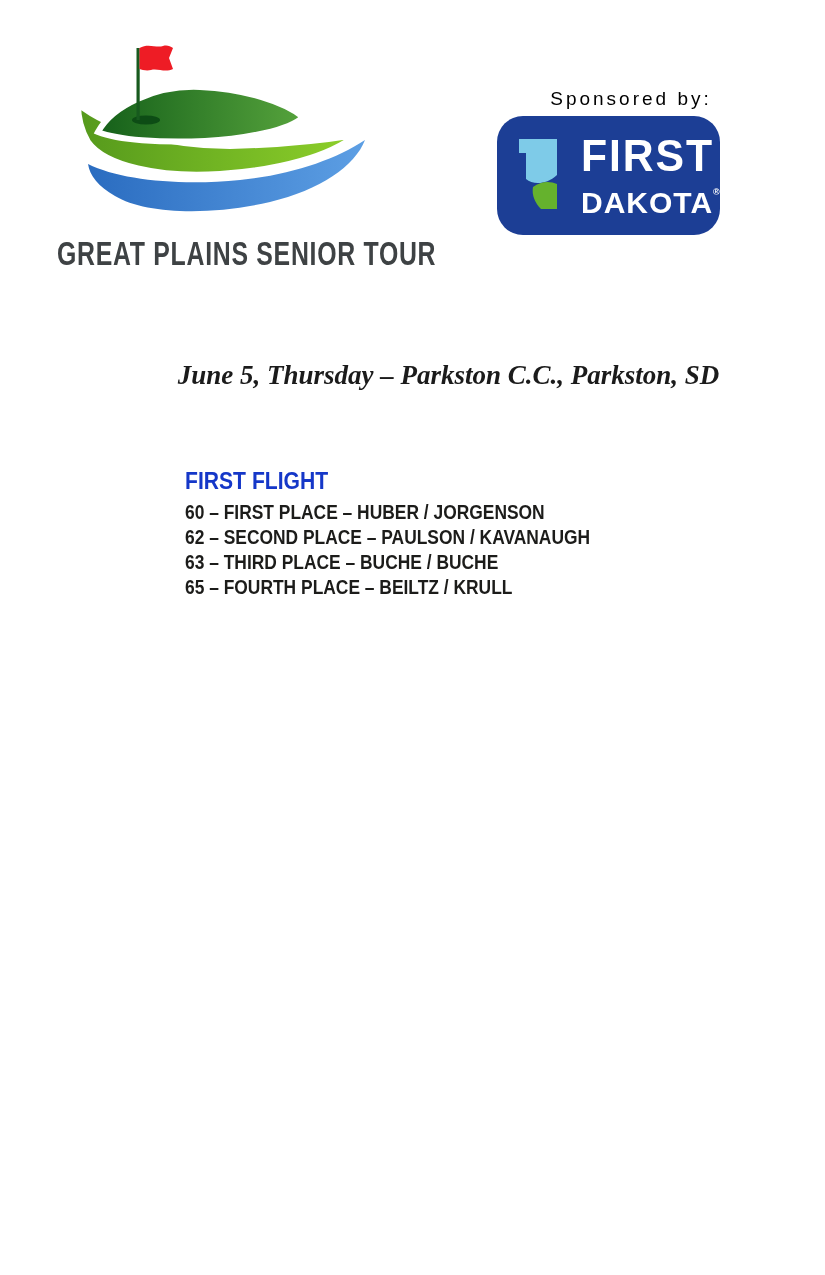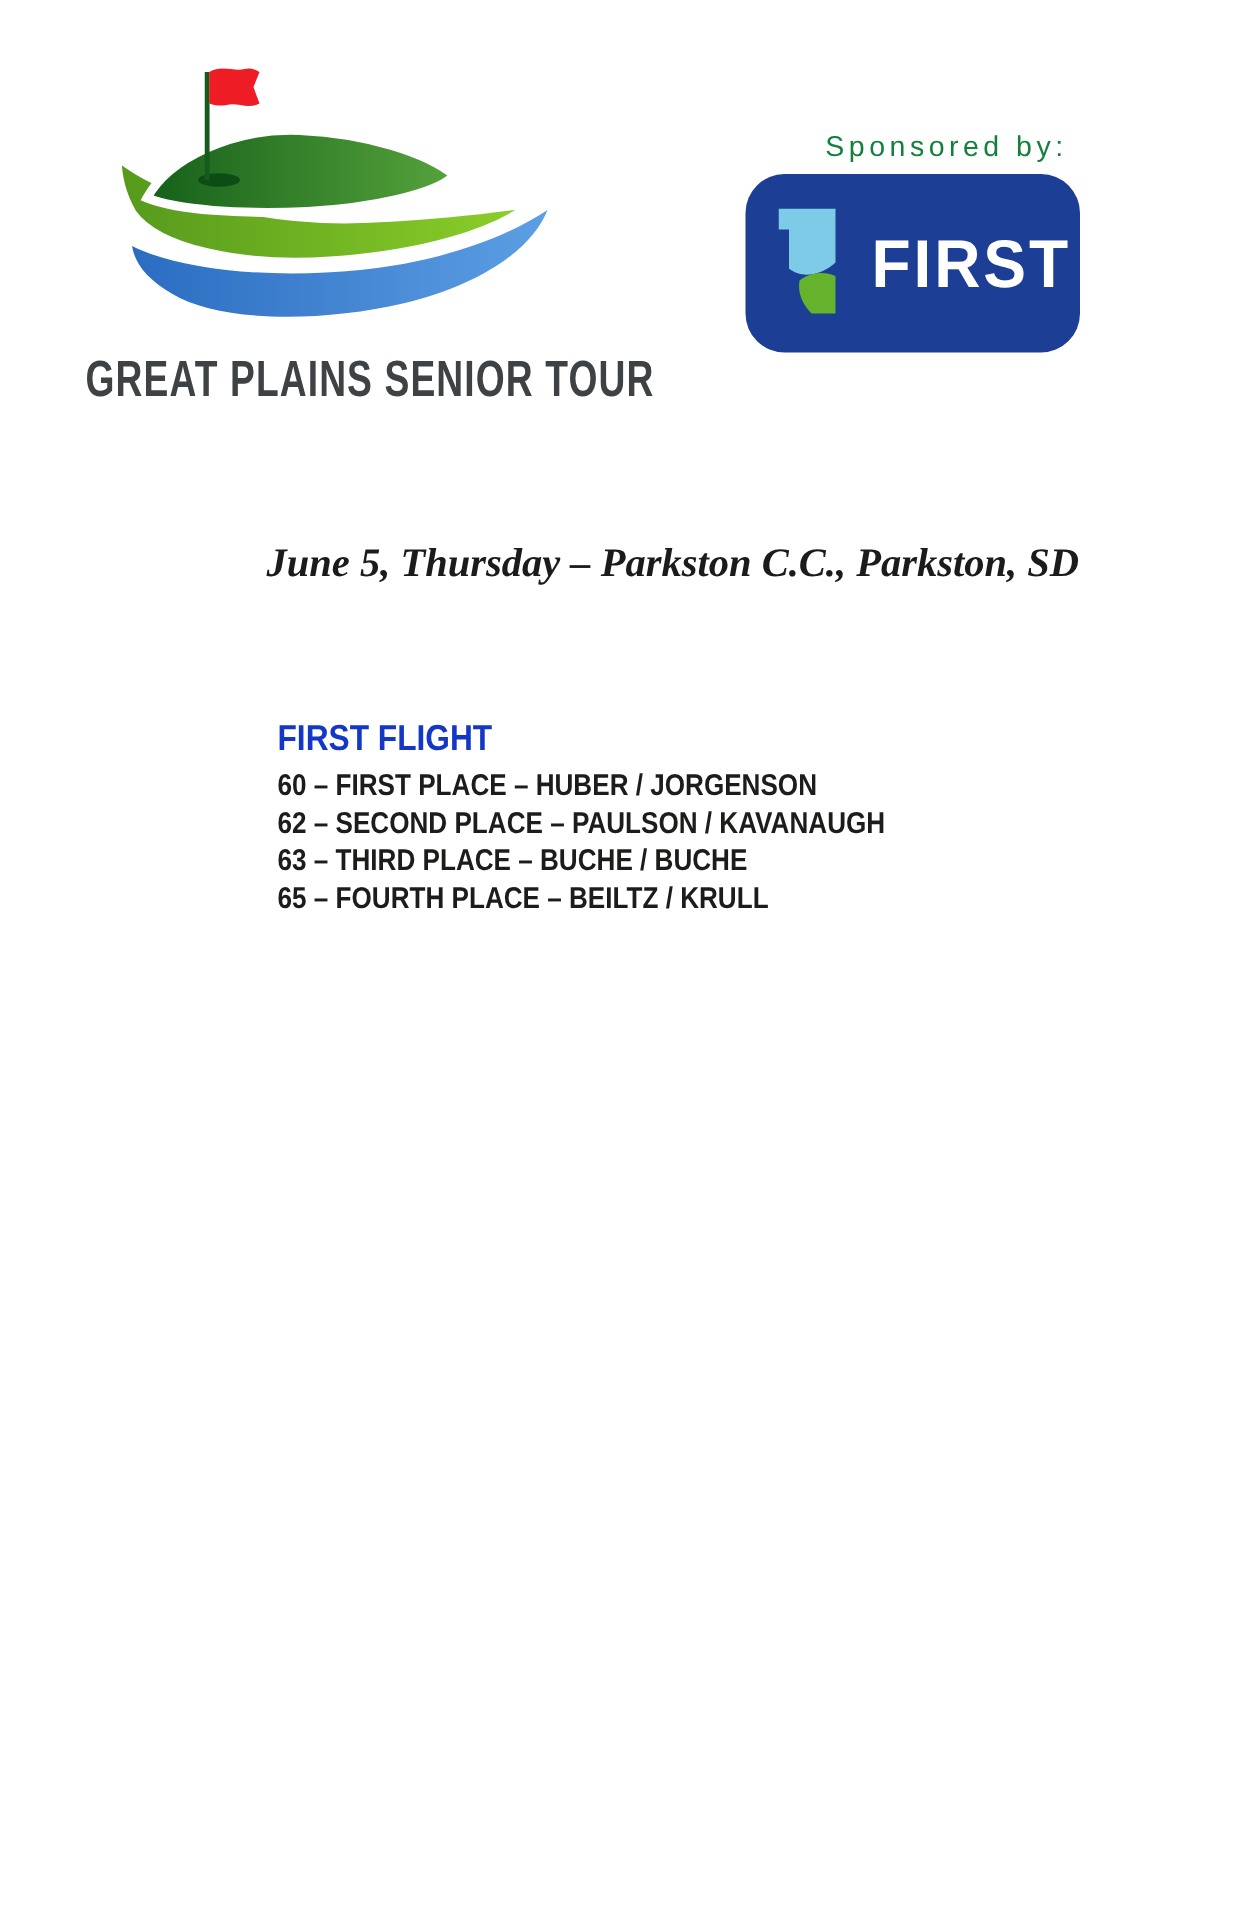--- a/index.html
+++ b/index.html
@@ -10,21 +10,21 @@
   
   .golf-logo{position:absolute;left:60px;top:38px;width:330px;height:200px;}
   .wordmark{
     position:absolute;left:57px;top:234px;width:470px;white-space:nowrap;
     font-size:34px;font-weight:bold;color:#3e4244;letter-spacing:1px;
     transform:scaleX(0.73);transform-origin:left top;
   }
   
   .sponsor-label{
     position:absolute;left:487px;top:88px;width:288px;text-align:center;
-    font-size:19px;color:#15803d;letter-spacing:3px;font-weight:normal;
+    font-size:19px;color:#000000;letter-spacing:3px;font-weight:normal;
   }
   .sponsor-box{
     position:absolute;left:497px;top:116px;width:223px;height:119px;
     background:#1c3e95;border-radius:26px;display:flex;align-items:center;
   }
   .fd-mark{width:50px;height:74px;margin-left:22px;flex:0 0 auto;}
   .fd-text{margin-left:12px;color:#ffffff;}
   .fd-first{
     font-size:45px;font-weight:bold;letter-spacing:2px;line-height:43px;
     transform:scaleX(0.95);transform-origin:left center;white-space:nowrap;
@@ -35,21 +35,21 @@
   }
   .fd-dakota sup{font-size:9px;vertical-align:18px;letter-spacing:0;}
   
   .date-line{
     position:absolute;left:0;top:360px;width:825px;text-align:center;
     font-family:"Liberation Serif",serif;font-style:italic;font-weight:bold;
     font-size:27px;color:#1b1b1b;margin-left:36px;
   }
   
   .flights{position:absolute;left:185px;top:464px;}
-  .flight-section{margin:16px 0 23px 0;}
+  .flight-section{margin:4px 0 23px 0;}
   .flight-title{
     margin:0 0 7px 0;font-size:24px;line-height:25px;font-weight:bold;
     color:#1537c8;white-space:nowrap;
     transform:scaleX(0.88);transform-origin:left center;
   }
   .result-line{
     font-size:20px;line-height:25px;font-weight:bold;color:#1c1c1a;
     white-space:nowrap;transform:scaleX(0.87);transform-origin:left center;
   }
 </style>
@@ -91,20 +91,21 @@
 
   <div class="sponsor-label">Sponsored by:</div>
 
   <div class="sponsor-box">
     <svg class="fd-mark" viewBox="0 0 50 74" aria-hidden="true">
       <path d="M0,0 H38 V36 C27,46 14,46 7,40 L7,14 H0 Z" fill="#7ecbe8"></path>
       <path d="M14,48 C22,42 31,42 38,45 L38,70 H22 C16,64 12.5,56 14,48 Z" fill="#65b22d"></path>
     </svg>
     <div class="fd-text">
       <div class="fd-first">FIRST</div>
+      <div class="fd-dakota"><span>DAKOTA</span><sup>®</sup></div>
     </div>
   </div>
 
   <div class="date-line">June 5, Thursday – Parkston C.C., Parkston, SD</div>
 
   <main class="flights" id="flights">
       <section class="flight-section">
         <h2 class="flight-title">FIRST FLIGHT</h2>
         <div class="result-line">60 – FIRST PLACE – HUBER / JORGENSON</div>
         <div class="result-line">62 – SECOND PLACE – PAULSON / KAVANAUGH</div>

